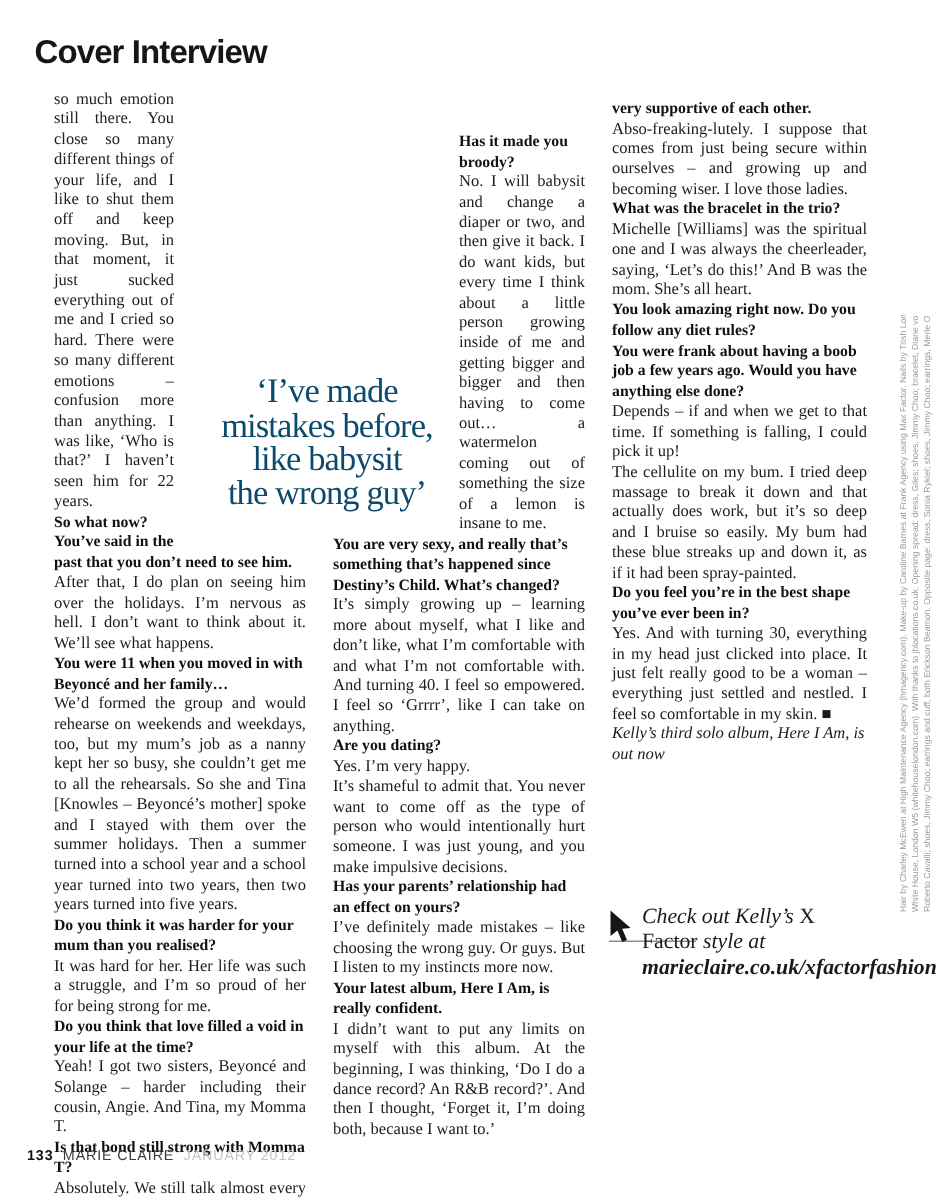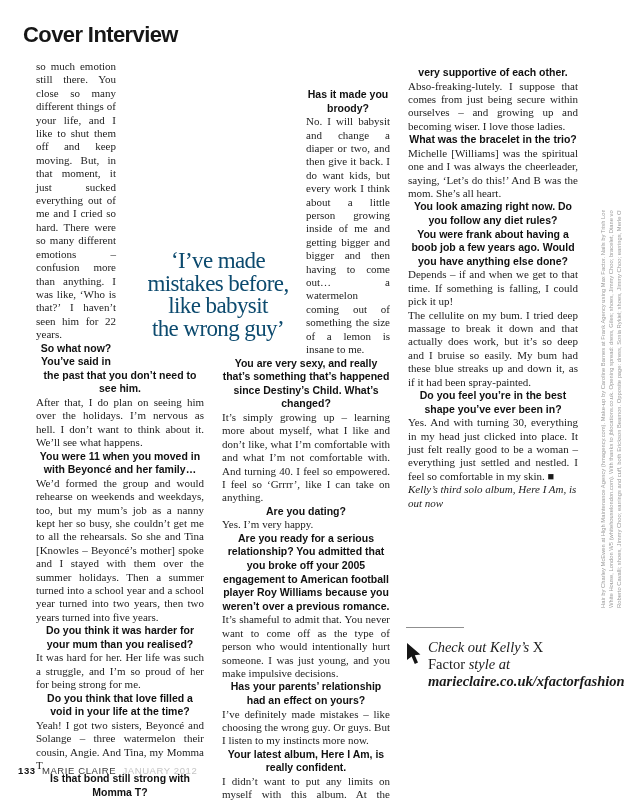--- a/index.html
+++ b/index.html
@@ -16,36 +16,36 @@
   .col{position:absolute;}
   .col-1{left:36px;top:60px;width:168px;}
   .col-2{left:222px;top:88px;width:168px;}
   .col-3{left:408px;top:66px;width:170px;}
   .block{margin:0;}
   .a{
     font-family:"Liberation Serif",serif;font-size:11px;line-height:13.4px;
     text-align:justify;color:#1c1c1c;
   }
   .q{
-    font-family:Liberation Sans, sans-serif;font-weight:700;
-    font-size:10.5px;line-height:13.6px;text-align:center;color:#111;
+    font-family:Liberation Serif, serif;font-weight:700;
+    font-size:10.5px;line-height:13.6px;text-align:left;color:#111;
   }
   .note{
     font-family:"Liberation Serif",serif;font-style:italic;
     font-size:11px;line-height:13.4px;text-align:left;color:#1c1c1c;
   }
   .cutout-right{float:right;width:88px;height:98px;margin-top:200px;}
   .cutout-left{float:left;width:84px;height:112px;margin-top:156px;}
   .pullquote{
     position:absolute;left:126px;top:250px;width:184px;
     text-align:center;font-family:"Liberation Serif",serif;
     font-size:23px;line-height:22.5px;letter-spacing:-0.6px;color:#0c4a6e;
   }
   .callout-rule{position:absolute;left:406px;top:627px;width:58px;height:1px;background:#8f8f8f;}
-  .callout{position:absolute;left:406px;top:639px;width:176px;}
+  .callout{position:absolute;left:406px;top:603px;width:176px;}
   .cursor-icon{position:absolute;left:0;top:4px;}
   .callout-text{
     margin-left:22px;font-family:"Liberation Serif",serif;font-style:italic;
     font-size:14.5px;line-height:17px;color:#1a1a1a;
   }
   .callout-text .roman{font-style:normal;}
   .callout-text .bold{font-weight:700;}
   .credits{
     position:absolute;left:599px;top:608px;width:398px;
     transform:rotate(-90deg);transform-origin:0 0;
@@ -72,35 +72,34 @@
     <div class="cutout-right"></div>
 
   <p class="block a">so much emotion still there. You close so many different things of your life, and I like to shut them off and keep moving. But, in that moment, it just sucked everything out of me and I cried so hard. There were so many different emotions – confusion more than anything. I was like, ‘Who is that?’ I haven’t seen him for 22 years.</p>
       <p class="block q">So what now? You’ve said in the past that you don’t need to see him.</p>
       <p class="block a">After that, I do plan on seeing him over the holidays. I’m nervous as hell. I don’t want to think about it. We’ll see what happens.</p>
       <p class="block q">You were 11 when you moved in with Beyoncé and her family…</p>
       <p class="block a">We’d formed the group and would rehearse on weekends and weekdays, too, but my mum’s job as a nanny kept her so busy, she couldn’t get me to all the rehearsals. So she and Tina [Knowles – Beyoncé’s mother] spoke and I stayed with them over the summer holidays. Then a summer turned into a school year and a school year turned into two years, then two years turned into five years.</p>
       <p class="block q">Do you think it was harder for your mum than you realised?</p>
       <p class="block a">It was hard for her. Her life was such a struggle, and I’m so proud of her for being strong for me.</p>
       <p class="block q">Do you think that love filled a void in your life at the time?</p>
-      <p class="block a">Yeah! I got two sisters, Beyoncé and Solange – three watermelon their cousin, Angie. And Tina, my Momma T.</p>
+      <p class="block a">Yeah! I got two sisters, Beyoncé and Solange – harder including their cousin, Angie. And Tina, my Momma T.</p>
       <p class="block q">Is that bond still strong with Momma T?</p>
       <p class="block a">Absolutely. We still talk almost every week. I would love to get her over here [to the UK], but she’s tending to her daughter.</p>
     </div>
 
   <div class="col col-2">
     <div class="cutout-left"></div>
 
   <p class="block q">Has it made you broody?</p>
-      <p class="block a">No. I will babysit and change a diaper or two, and then give it back. I do want kids, but every work I think about a little person growing inside of me and getting bigger and bigger and then having to come out… a watermelon coming out of something the size of a lemon is insane to me.</p>
+      <p class="block a">No. I will babysit and change a diaper or two, and then give it back. I do want kids, but every time I think about a little person growing inside of me and getting bigger and bigger and then having to come out… a watermelon coming out of something the size of a lemon is insane to me.</p>
       <p class="block q">You are very sexy, and really that’s something that’s happened since Destiny’s Child. What’s changed?</p>
       <p class="block a">It’s simply growing up – learning more about myself, what I like and don’t like, what I’m comfortable with and what I’m not comfortable with. And turning 40. I feel so empowered. I feel so ‘Grrrr’, like I can take on anything.</p>
       <p class="block q">Are you dating?</p>
       <p class="block a">Yes. I’m very happy.</p>
-      <p class="block q">Are you ready for a serious relationship? You admitted that you broke off your 2005 engagement to American football player Roy Williams because you weren’t over a previous romance.</p>
       <p class="block a">It’s shameful to admit that. You never want to come off as the type of person who would intentionally hurt someone. I was just young, and you make impulsive decisions.</p>
       <p class="block q">Has your parents’ relationship had an effect on yours?</p>
       <p class="block a">I’ve definitely made mistakes – like choosing the wrong guy. Or guys. But I listen to my instincts more now.</p>
       <p class="block q">Your latest album, Here I Am, is really confident.</p>
       <p class="block a">I didn’t want to put any limits on myself with this album. At the beginning, I was thinking, ‘Do I do a dance record? An R&amp;B record?’. And then I thought, ‘Forget it, I’m doing both, because I want to.’</p>
     </div>
 
   <div class="col col-3">
 
   <p class="block q">very supportive of each other.</p>

